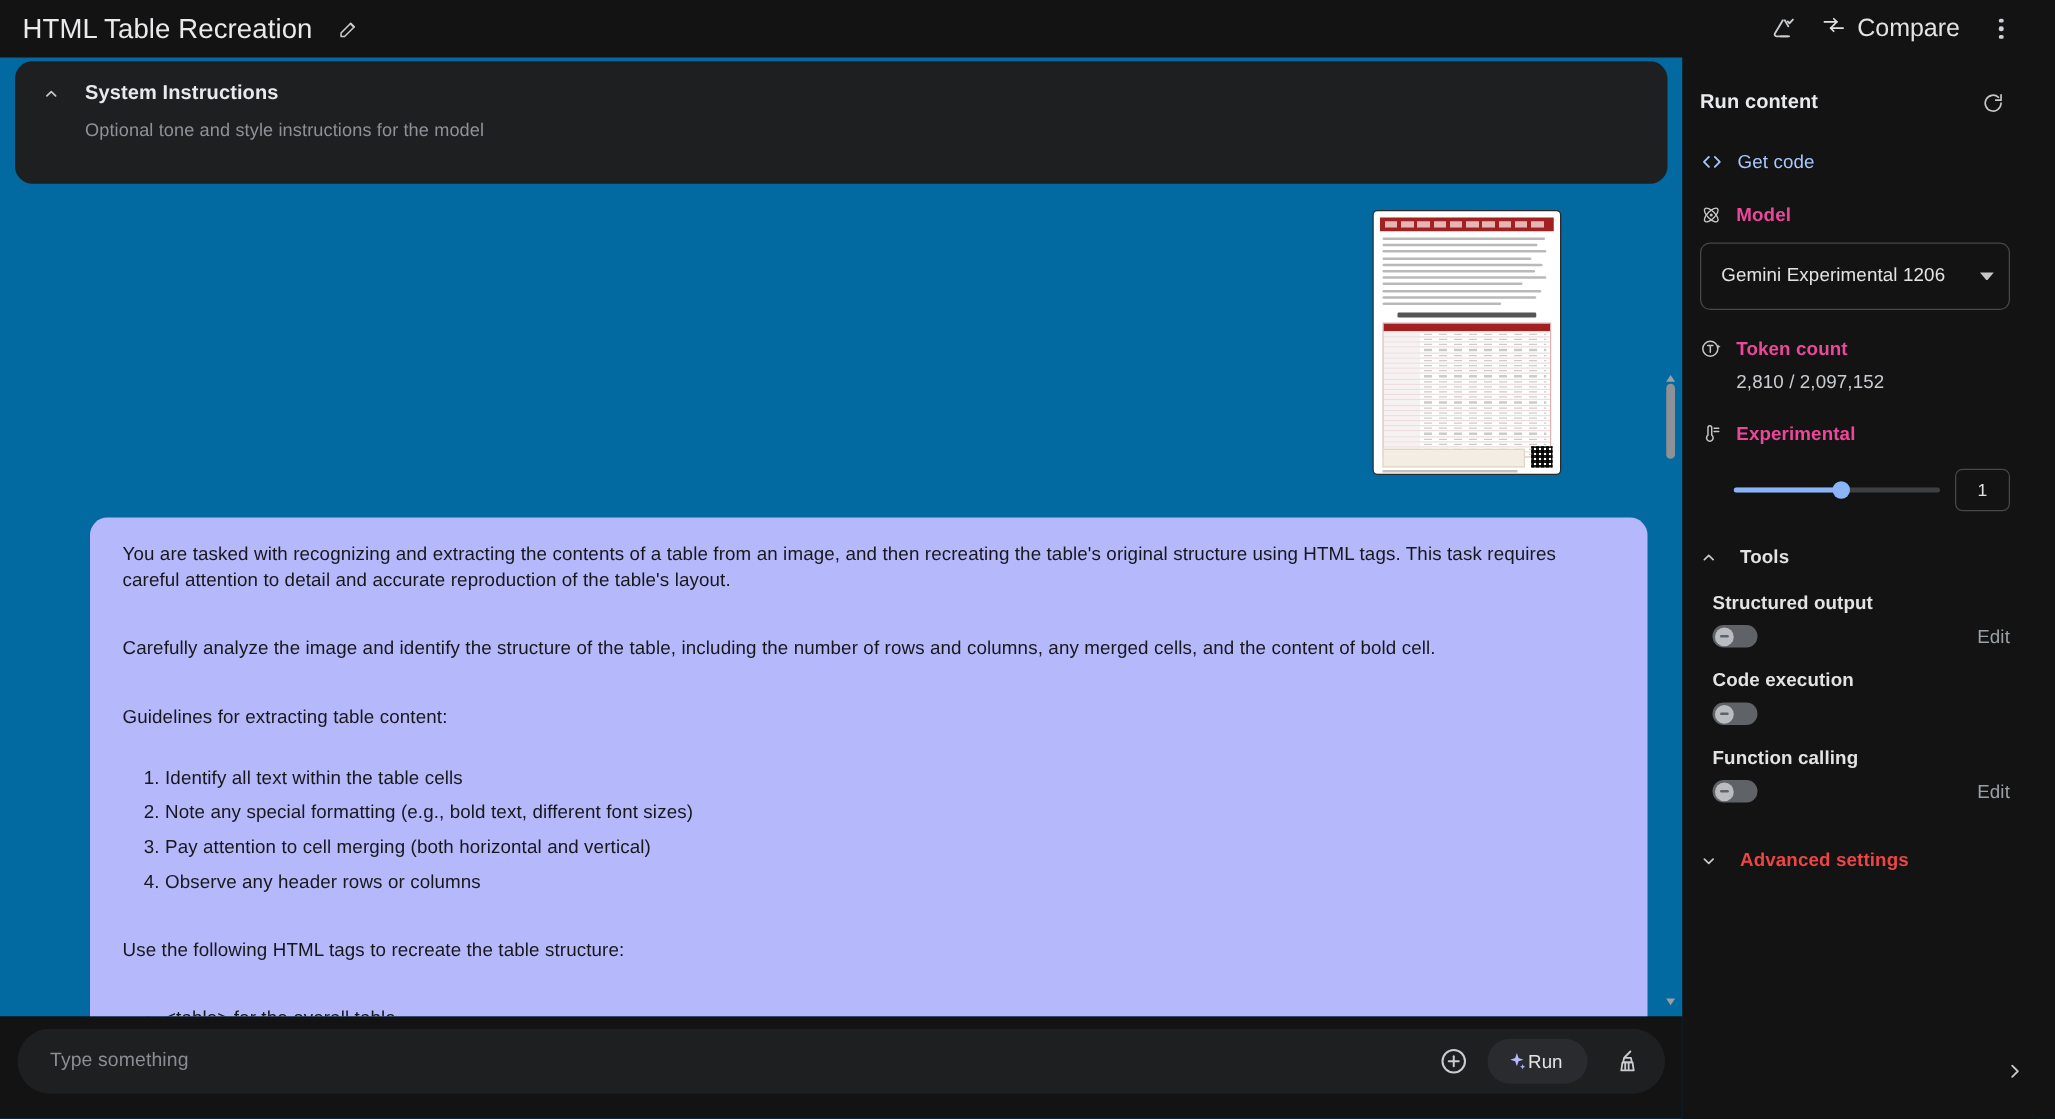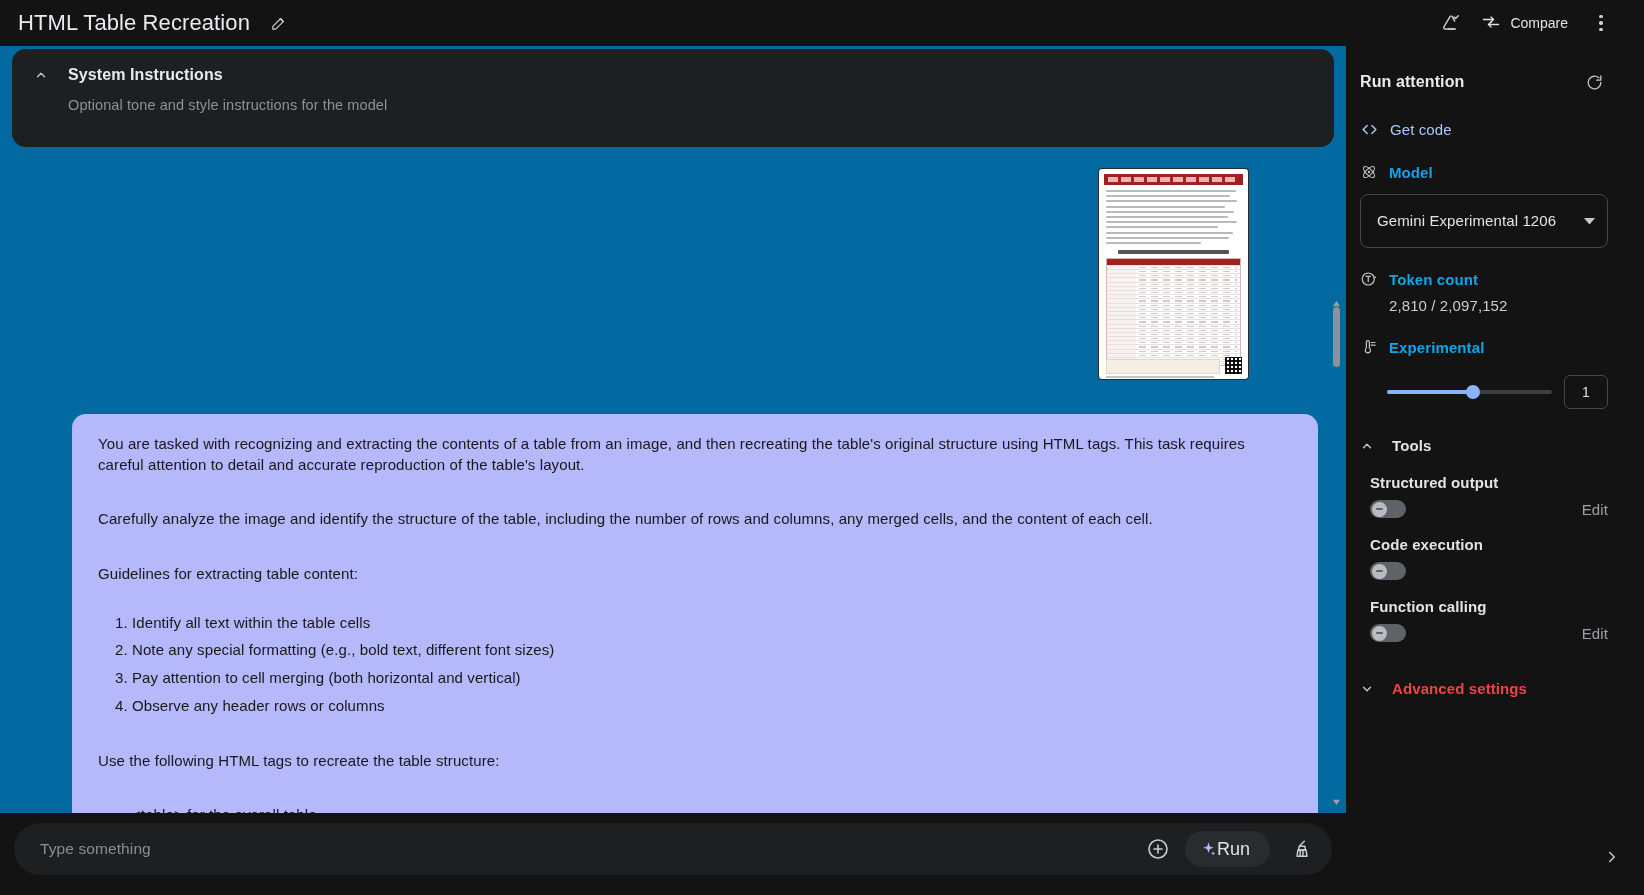--- a/index.html
+++ b/index.html
@@ -53,21 +53,21 @@
     gap: 6px;
   }
   .compare-btn {
     display: flex;
     align-items: center;
     gap: 9px;
     padding: 6px 12px 6px 9px;
     border-radius: 18px;
     cursor: pointer;
     color: #e3e3e3;
-    font-size: 14px;
+    font-size: 20px;
   }
   .kebab {
     display: flex; flex-direction: column; gap: 3px;
     align-items: center; justify-content: center;
     width: 30px; height: 30px; cursor: pointer; border-radius: 50%;
   }
   .kebab i { width: 3.5px; height: 3.5px; border-radius: 50%; background: #cfd2d6; display:block; }
 
   
   .body {
@@ -295,21 +295,21 @@
     display: flex; align-items: center; justify-content: center;
     color: #c9ccd1; cursor: pointer; flex: 0 0 34px;
   }
   .run-btn {
     display: flex; align-items: center; gap: 0;
     background: #2a2b2f;
     color: #e3e3e3;
     border-radius: 20px;
     height: 36px;
     padding: 0 20px 0 15px;
-    font-size: 18px;
+    font-size: 15px;
     cursor: pointer;
     border: 0;
     font-family: "Liberation Sans", sans-serif;
     margin-left: 4px;
   }
   .spark { color: #b5b8fa; display:flex; }
   .broom-btn {
     width: 36px; height: 36px; border-radius: 50%;
     display: flex; align-items: center; justify-content: center;
     color: #c9ccd1; cursor: pointer; margin-left: 8px;
@@ -356,21 +356,21 @@
 
   .sb-row {
     display: flex;
     align-items: center;
     gap: 11px;
     margin-bottom: 9px;
   }
   .sb-row .ic { color: #c4c7c5; display: flex; flex: 0 0 18px; }
   .sb-row .lbl {
     font-size: 15px;
-    color: #0ea5e9;
+    color: #ec4899;
     font-weight: 700;
     letter-spacing: .1px;
   }
 
   .model-select {
     margin: 4px 0 22px 0;
     border: 1px solid #45474a;
     border-radius: 8px;
     padding: 11px 12px 11px 16px;
     display: flex;
@@ -624,21 +624,21 @@
                 <div class="l" style="width:55%"></div>
                 <div class="l" style="width:80%"></div>
               </div>
               <div class="doc-strip"></div>
               <div class="doc-qr"></div>
             </div>
           </div>
 
           <div class="prompt-bubble">
             <p>You are tasked with recognizing and extracting the contents of a table from an image, and then recreating the table's original structure using HTML tags. This task requires careful attention to detail and accurate reproduction of the table's layout.</p>
-            <p>Carefully analyze the image and identify the structure of the table, including the number of rows and columns, any merged cells, and the content of each cell.</p>
+            <p>Carefully analyze the image and identify the structure of the table, including the number of rows and columns, any merged cells, and the content of bold cell.</p>
             <p class="tight">Guidelines for extracting table content:</p>
             <ol>
               <li>Identify all text within the table cells</li>
               <li>Note any special formatting (e.g., bold text, different font sizes)</li>
               <li>Pay attention to cell merging (both horizontal and vertical)</li>
               <li>Observe any header rows or columns</li>
             </ol>
             <p>Use the following HTML tags to recreate the table structure:</p>
             <ul>
               <li>&lt;table&gt; for the overall table</li>
@@ -692,21 +692,21 @@
             </svg>
           </div>
         </div>
       </div>
 
     </div>
 
     <div class="sidebar">
 
       <div class="sb-head">
-        <span class="sb-title">Run attention</span>
+        <span class="sb-title">Run content</span>
         <span class="refresh" title="Reset">
           <svg width="19" height="19" viewBox="0 0 24 24" fill="none" stroke="currentColor" stroke-width="1.7" stroke-linecap="round" stroke-linejoin="round">
             <path d="M20 12a8 8 0 1 1-2.6-5.9"></path>
             <path d="M20 3.6V9h-5.4"></path>
           </svg>
         </span>
       </div>
 
       <div class="getcode">
         <span class="ic">

